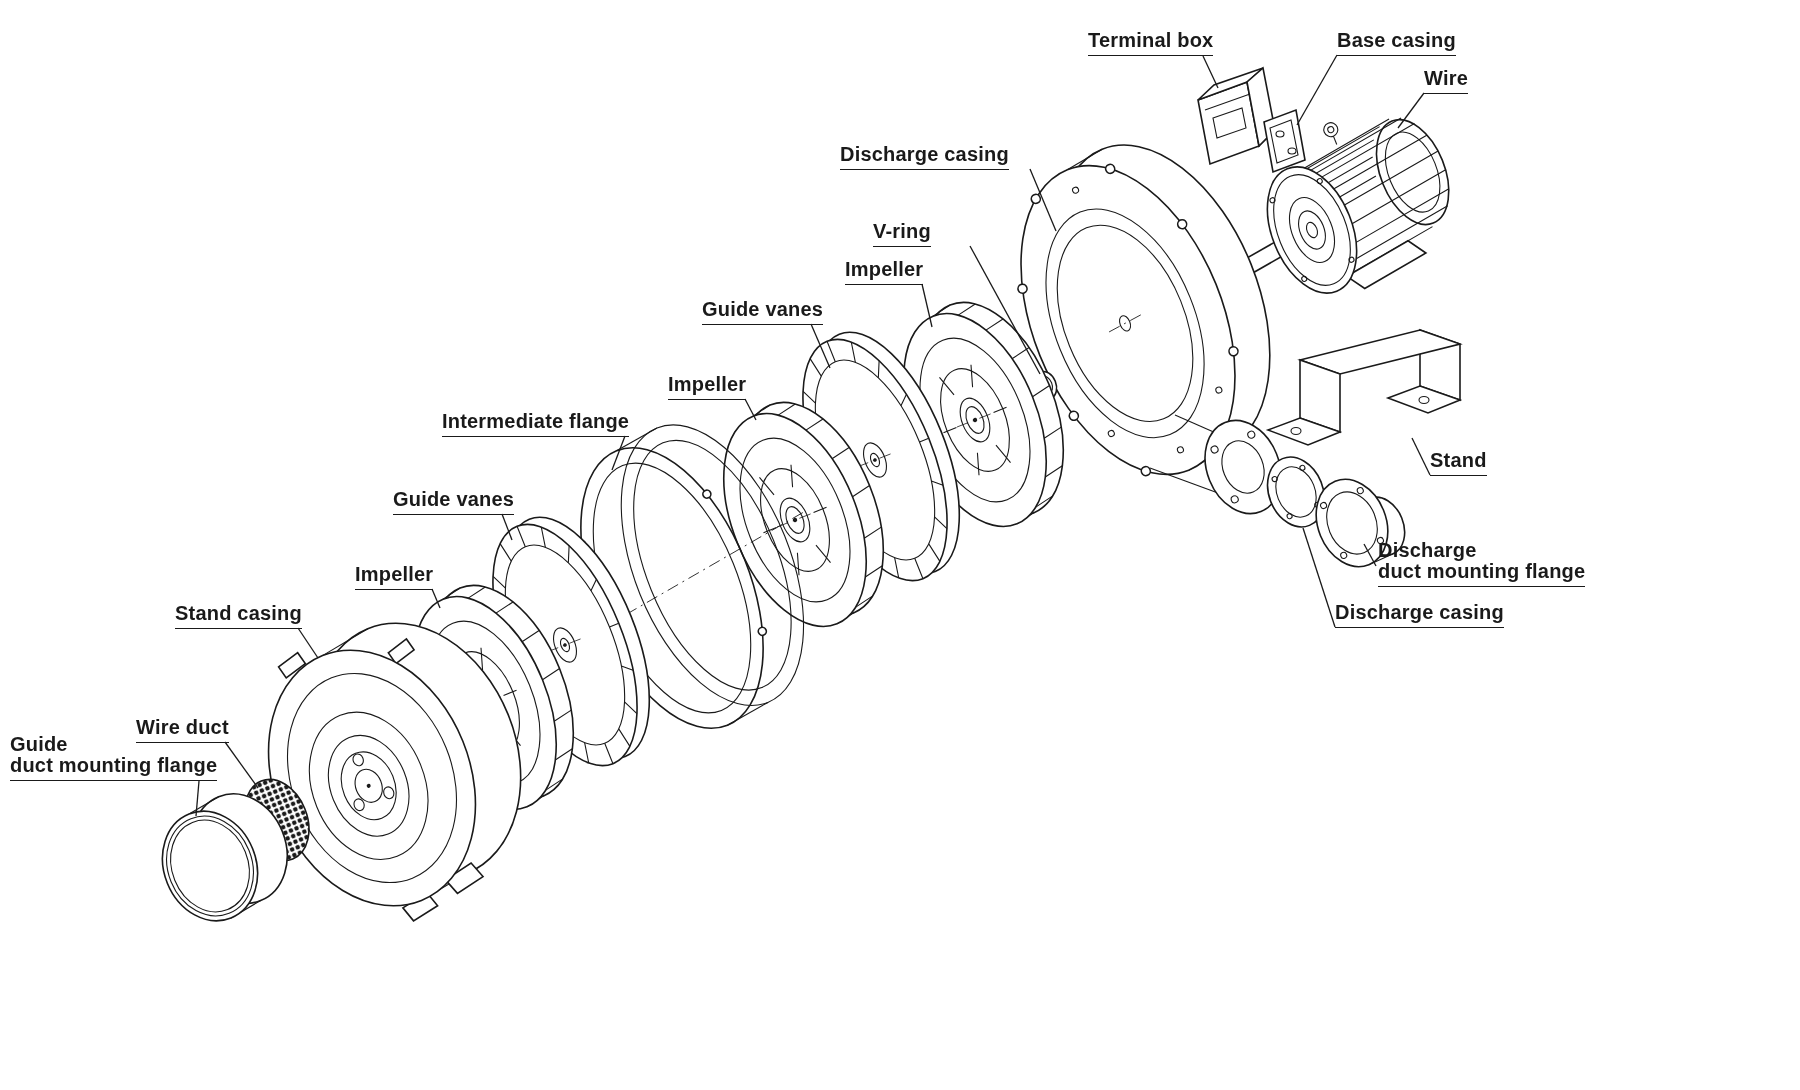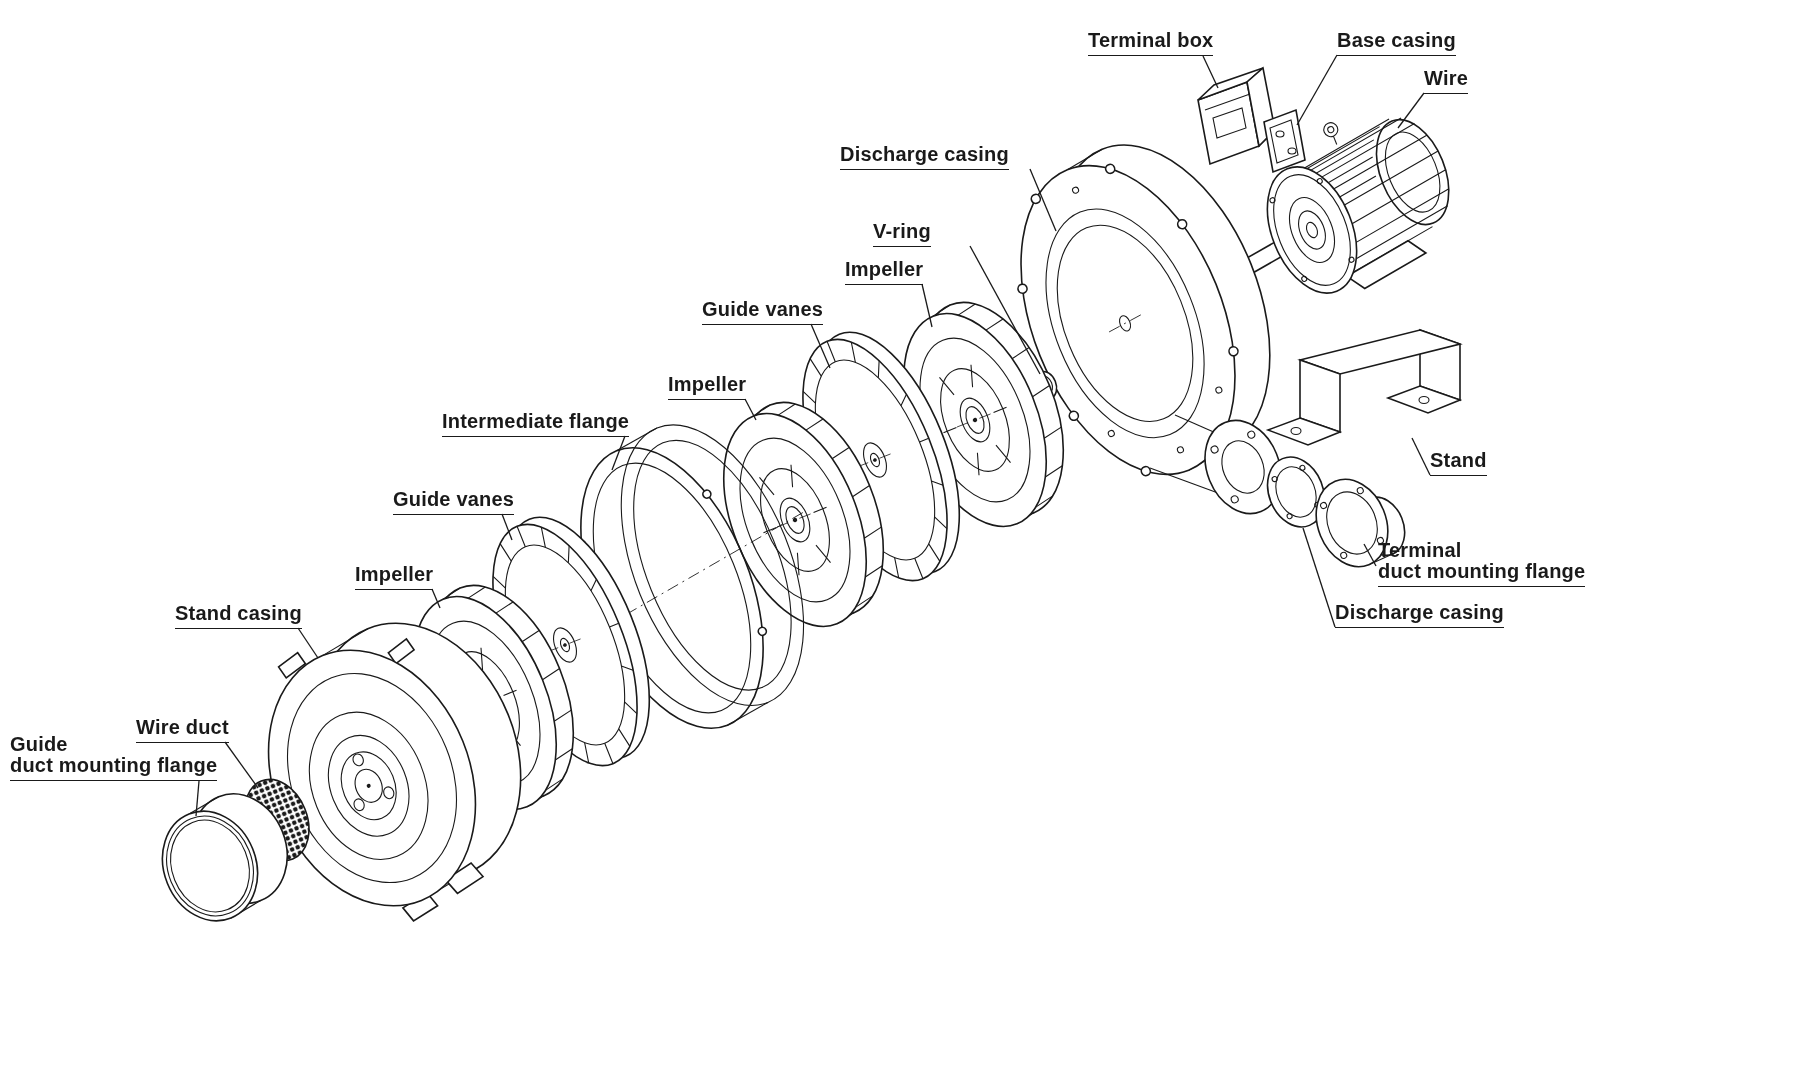--- a/index.html
+++ b/index.html
@@ -256,17 +256,17 @@
 <div class="lbl" style="left:393px;top:489px"><span>Guide vanes</span></div>
 <div class="lbl" style="left:355px;top:564px"><span>Impeller</span></div>
 <div class="lbl" style="left:175px;top:603px"><span>Stand casing</span></div>
 <div class="lbl" style="left:136px;top:717px"><span>Wire duct</span></div>
 <div class="lbl" style="left:10px;top:734px">
   <span class="ln">Guide</span>
   <span class="ln">duct mounting flange</span>
 </div>
 <div class="lbl" style="left:1430px;top:450px"><span>Stand</span></div>
 <div class="lbl" style="left:1378px;top:540px">
-  <span class="ln">Terminal</span>
+  <span class="ln">Discharge</span>
   <span class="ln">duct mounting flange</span>
 </div>
 <div class="lbl" style="left:1335px;top:602px"><span>Discharge casing</span></div>
 </div>
 
 </body></html>

